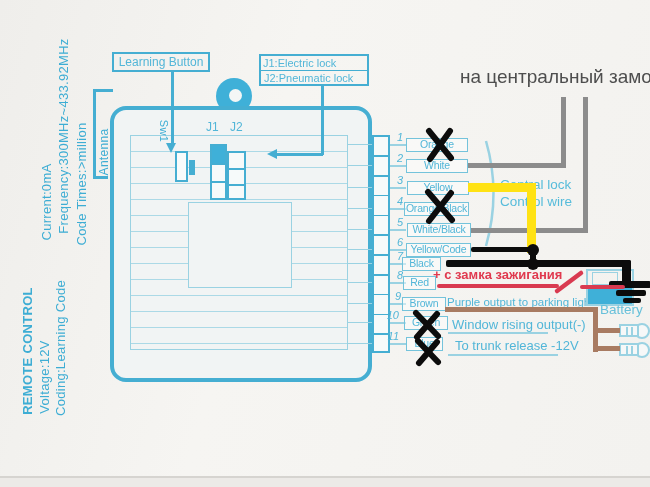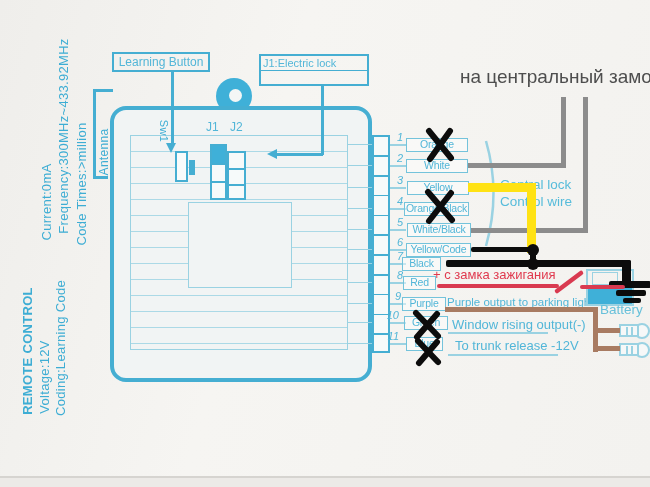--- a/index.html
+++ b/index.html
@@ -60,21 +60,21 @@
   .battery-top{position:absolute;left:592px;top:272px;width:26px;height:13px;box-sizing:border-box;
                border:1.5px solid var(--cyanLight,#9ad2e2);z-index:2;}
   .battery-fill{position:absolute;left:588px;top:287px;width:44px;height:17px;background:var(--cyanFill,#3fb0d8);z-index:2;}
   .lamp-socket{position:absolute;width:20px;height:13px;box-sizing:border-box;
                border:2px solid var(--cyanLight,#9ad2e2);background:#f6f8f8;z-index:2;}
   .lamp-bulb{position:absolute;width:16px;height:16px;border-radius:50%;box-sizing:border-box;
              border:2px solid var(--cyanLight,#9ad2e2);background:#f6f8f8;z-index:1;}
   .lamp-div{position:absolute;top:1px;width:1.5px;height:9px;background:var(--cyanLight,#9ad2e2);}
   
   .ru-dark{position:absolute;color:var(--darkText,#4e4e4e);font-size:19px;z-index:6;white-space:nowrap;}
-  .ru-red{position:absolute;color:var(--redText,#e0394e);font-size:13px;font-weight:normal;z-index:6;white-space:nowrap;}
+  .ru-red{position:absolute;color:var(--redText,#e0394e);font-size:13px;font-weight:bold;z-index:6;white-space:nowrap;}
   .ru-tan{position:absolute;color:var(--tanText,#c29078);font-size:19px;z-index:6;white-space:nowrap;}
   .grouplabel{position:absolute;left:500px;top:176px;color:#57bcdb;font-size:13.5px;line-height:17px;z-index:1;white-space:nowrap;}
   .batt-label{position:absolute;left:600px;top:302px;color:#67c0da;font-size:13.5px;z-index:2;}
   
   .arr-down{position:absolute;width:0;height:0;border-left:5px solid transparent;
             border-right:5px solid transparent;border-top:10px solid var(--cyanStrong,#45aed2);z-index:2;}
   .arr-left{position:absolute;width:0;height:0;border-top:5px solid transparent;
             border-bottom:5px solid transparent;border-right:10px solid var(--cyanStrong,#45aed2);z-index:2;}
   svg.under{position:absolute;left:0;top:0;z-index:1;}
   svg.over{position:absolute;left:0;top:0;z-index:7;pointer-events:none;}
@@ -103,20 +103,21 @@
   <div class="unit"></div>
   <div class="pcb"></div>
   <div class="chip"></div>
 
   <div class="notebox" style="left:112px;top:52px;width:98px;height:20px;font-size:12px;line-height:17px">Learning Button</div>
   <div class="cline" style="left:171px;top:72px;width:2.5px;height:71px"></div>
   <div class="arr-down" style="left:166px;top:143px"></div>
 
   <div class="notebox" style="left:259px;top:54px;width:110px;height:32px;font-size:11px;text-align:left">
     <div style="padding:1px 2px;border-bottom:1.5px solid var(--cyanStrong,#45aed2)">J1:Electric lock</div>
+    <div style="padding:1px 3px">J2:Pneumatic lock</div>
   </div>
   <div class="cline" style="left:321px;top:86px;width:2.5px;height:69px"></div>
   <div class="cline" style="left:277px;top:153px;width:46px;height:2.5px"></div>
   <div class="arr-left" style="left:267px;top:149px"></div>
 
   <div class="sw1"></div>
   <div class="sw1bump"></div>
   <div class="vt cw" style="left:164px;top:131px;font-size:11px">Sw1</div>
   <div class="abs" style="left:206px;top:120px;font-size:12px;color:var(--cyanText,#52b6d8)">J1</div>
   <div class="abs" style="left:230px;top:120px;font-size:12px;color:var(--cyanText,#52b6d8)">J2</div>
@@ -145,21 +146,21 @@
   <div class="pin-num" style="left:384px;top:330px">11</div>
 
   <div class="pin-box" style="left:406px;top:138px;width:62px">Orange</div>
   <div class="pin-box" style="left:406px;top:159px;width:62px">White</div>
   <div class="pin-box" style="left:407px;top:181px;width:62px">Yellow</div>
   <div class="pin-box" style="left:404px;top:202px;width:65px">Orange/Black</div>
   <div class="pin-box" style="left:407px;top:223px;width:64px">White/Black</div>
   <div class="pin-box" style="left:406px;top:243px;width:65px">Yellow/Code</div>
   <div class="pin-box" style="left:402px;top:257px;width:39px">Black</div>
   <div class="pin-box" style="left:403px;top:276px;width:33px">Red</div>
-  <div class="pin-box" style="left:402px;top:297px;width:44px">Purple</div>
+  <div class="pin-box" style="left:402px;top:297px;width:44px">Brown</div>
   <div class="pin-box" style="left:404px;top:316px;width:44px">Green</div>
   <div class="pin-box" style="left:406px;top:337px;width:37px">Blue</div>
 
   <div class="pin-note" style="left:447px;top:296px;font-size:11.5px">Purple output to parking lights</div>
   <div class="pin-note" style="left:452px;top:317px">Window rising output(-)</div>
   <div class="pin-note" style="left:455px;top:338px">To trunk release -12V</div>
   <div class="thinline" style="left:448px;top:332px;width:100px;height:1.5px"></div>
   <div class="thinline" style="left:448px;top:354px;width:110px;height:1.5px"></div>
 
   <div class="grouplabel">

